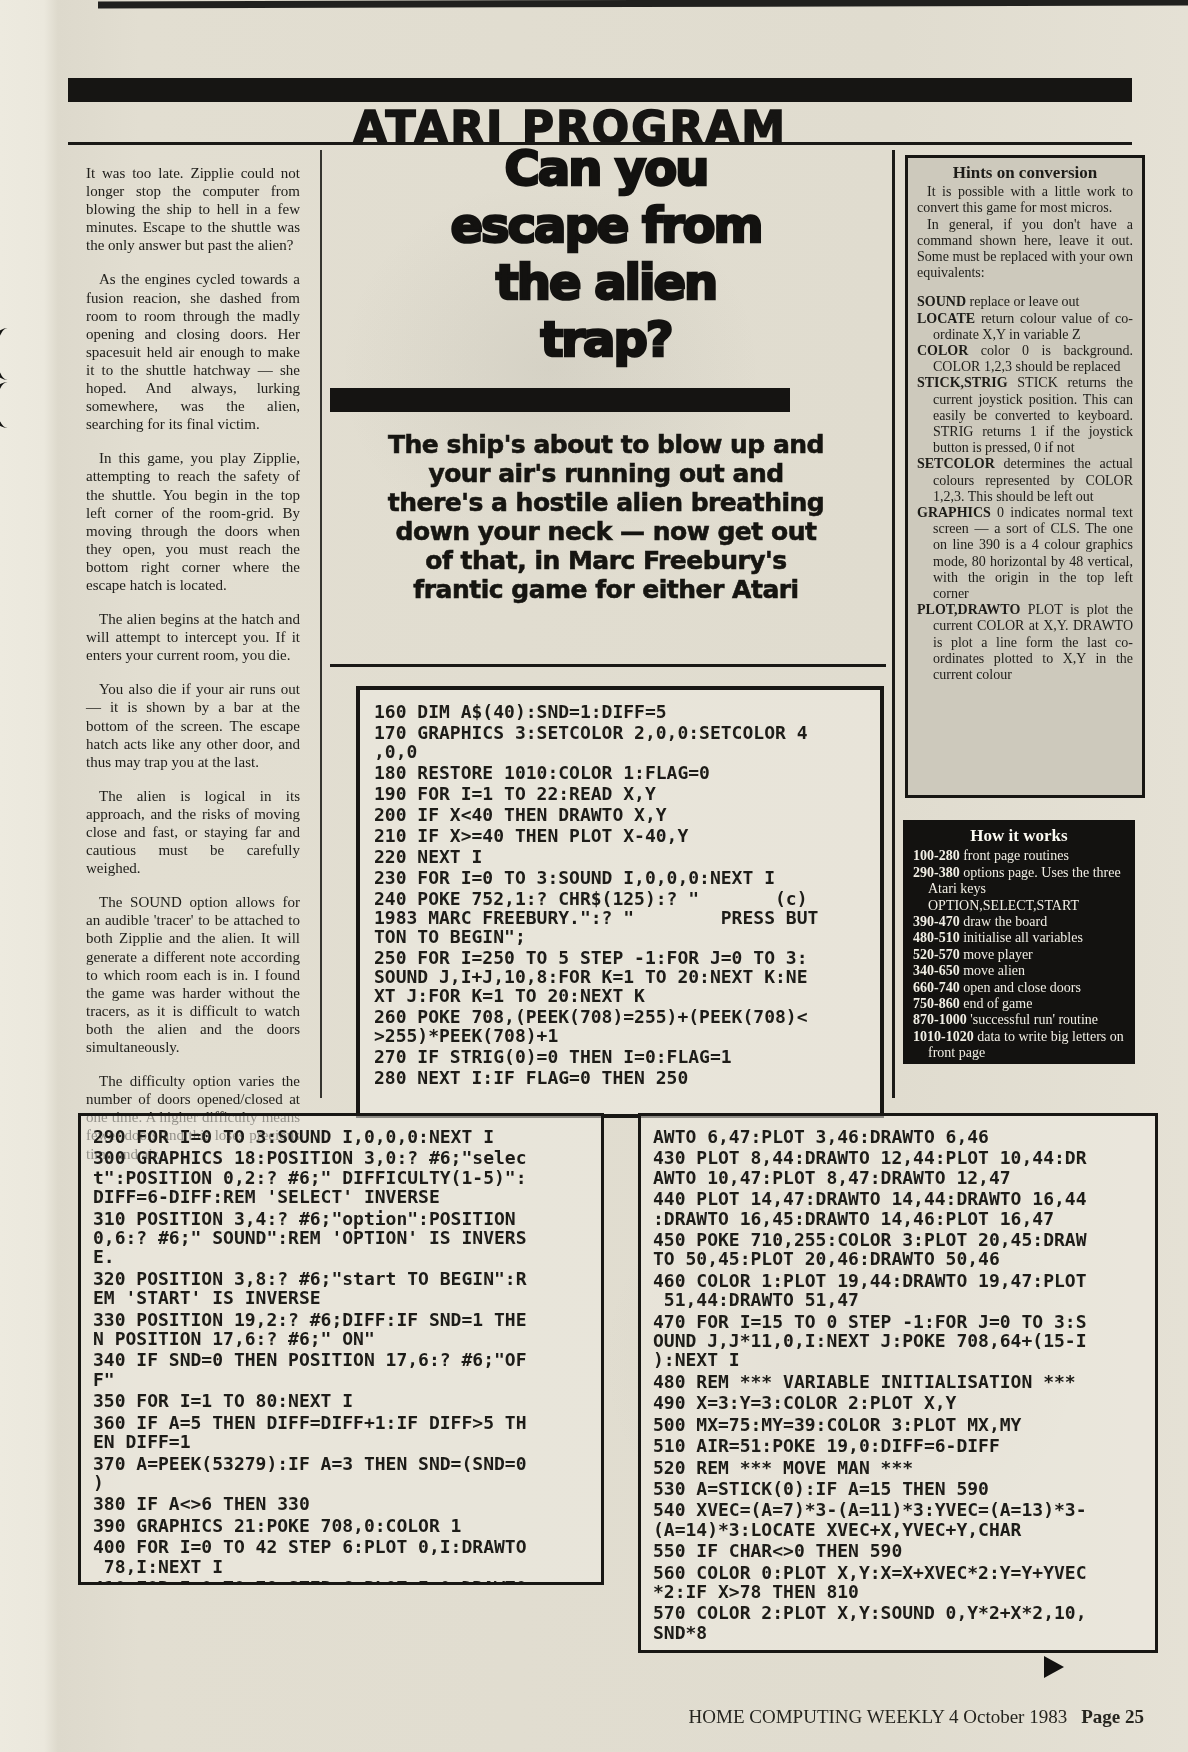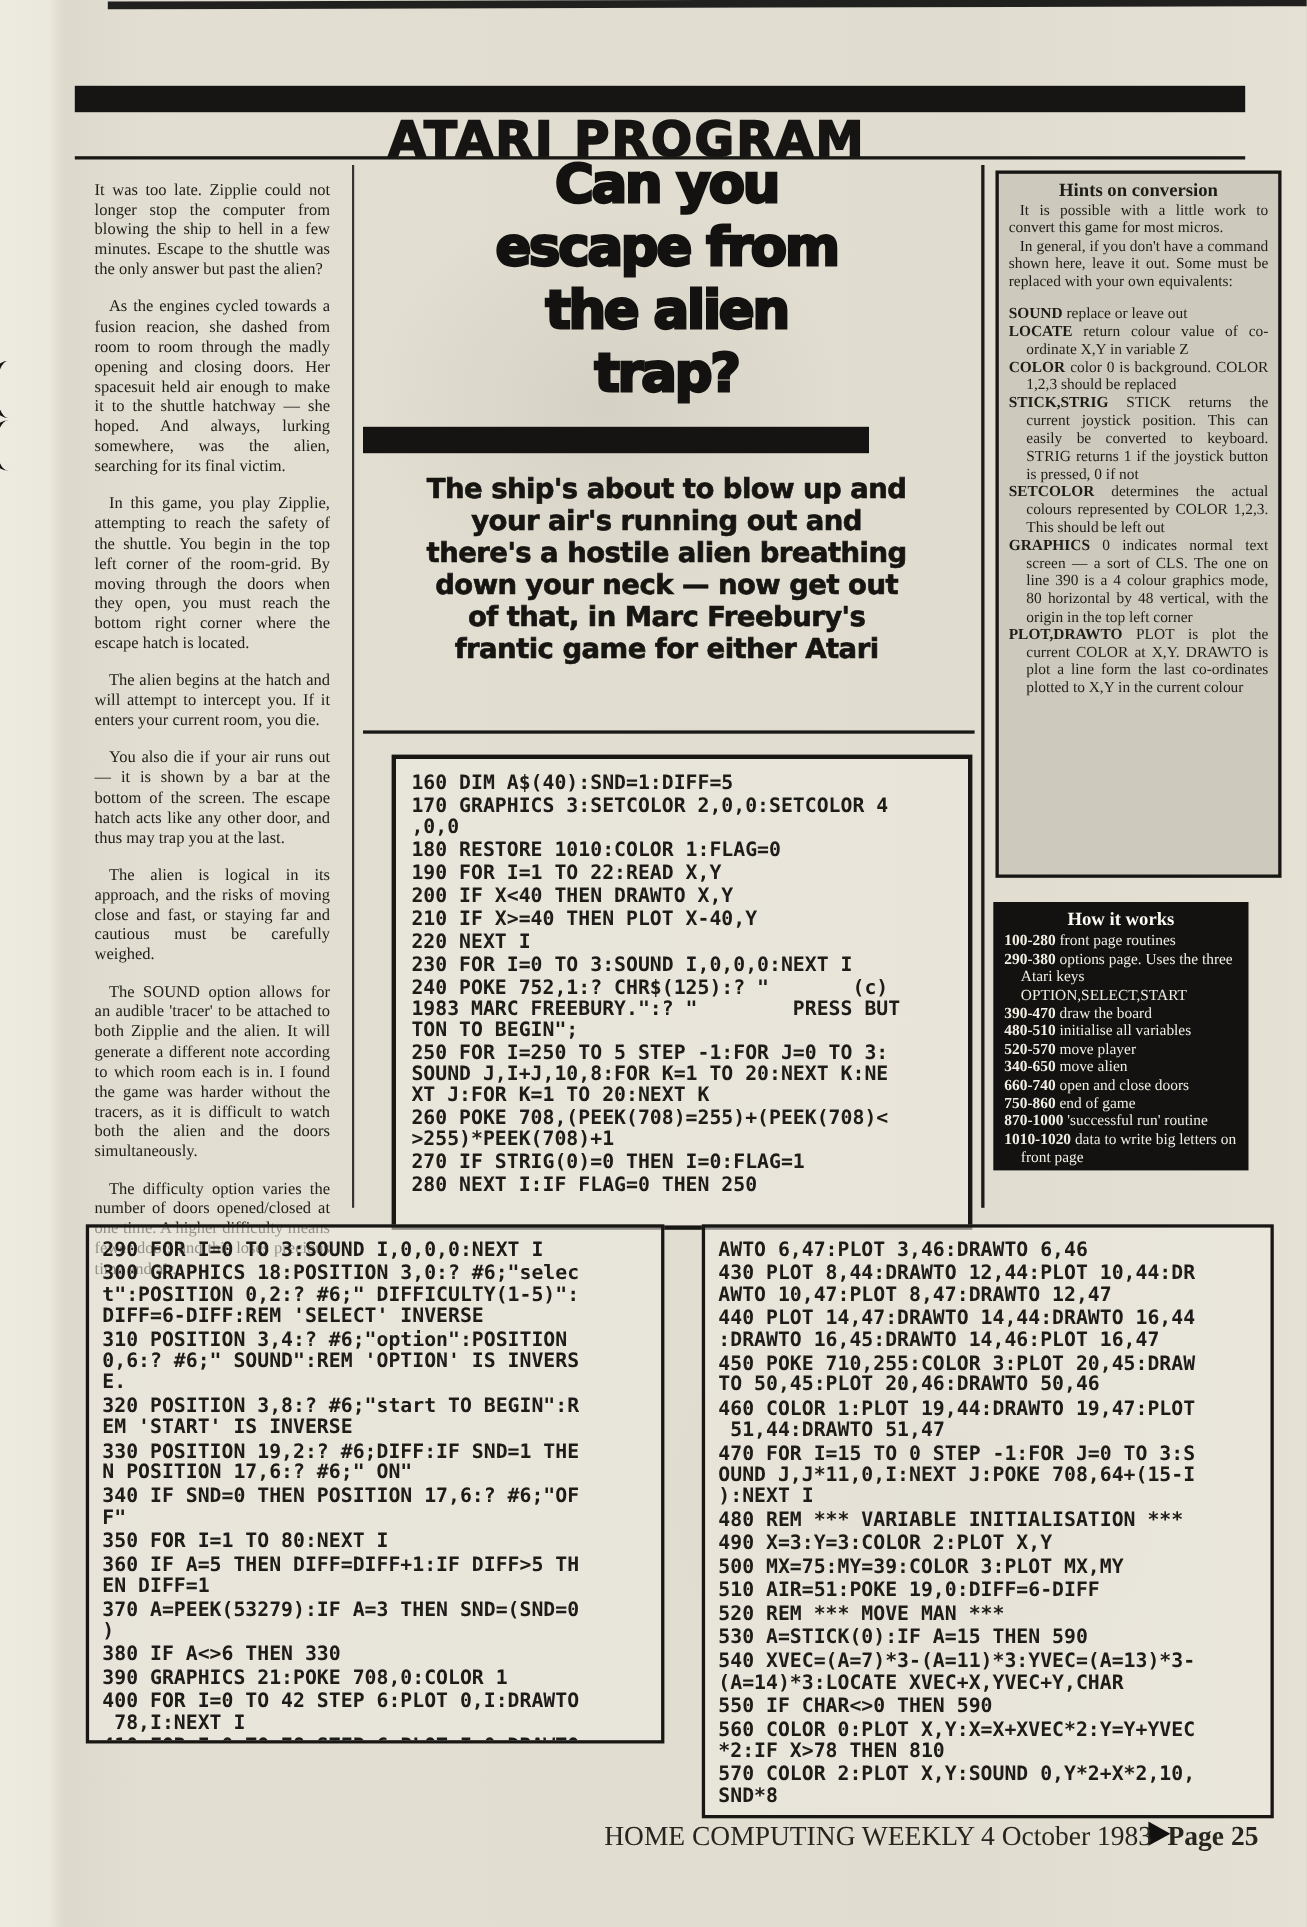--- a/index.html
+++ b/index.html
@@ -49,39 +49,39 @@
     position:absolute;background:rgba(238,235,226,0.55);border:4px solid #181714;box-sizing:border-box;
     font-family:"DejaVu Sans Mono","Liberation Mono",monospace;font-weight:700;color:#1d1c18;
     overflow:hidden;
   }
   .codebox .stmt{white-space:pre-wrap;margin:0 0 2px 0;}
   #listing1{left:356px;top:686px;width:528px;height:432px;padding:12px 14px;font-size:18px;line-height:19px;}
   #listing2{left:78px;top:1113px;width:526px;height:472px;padding:11px 12px;font-size:18px;line-height:19.4px;border-width:3px;}
   #listing3{left:638px;top:1113px;width:520px;height:540px;padding:11px 12px;font-size:18px;line-height:19.4px;border-width:3px;}
 
   .hints-box{
-    position:absolute;left:905px;top:155px;width:260px;height:643px;box-sizing:border-box;
+    position:absolute;left:905px;top:155px;width:240px;height:643px;box-sizing:border-box;
     background:#cdc9bc;border:3px solid #171613;padding:5px 9px 4px 9px;
     color:#1d1c18;font-size:14px;line-height:16.2px;overflow:hidden;
   }
   .hints-box h3{margin:2px 0 3px 0;text-align:center;font-size:17px;}
   .hints-box p.lead{margin:0;text-align:justify;text-indent:10px;}
   .hints-box p.lead:first-of-type{text-indent:10px;}
   .hints-gap{height:13px;}
   .hint-entry{margin:0;padding-left:16px;text-indent:-16px;text-align:justify;}
 
   .hiw-box{
     position:absolute;left:903px;top:820px;width:232px;height:244px;box-sizing:border-box;
     background:#131210;color:#f1eee4;padding:7px 10px;font-size:14px;line-height:16.4px;overflow:hidden;
   }
   .hiw-box h3{margin:1px 0 4px 0;text-align:center;font-size:17px;color:#fcfaf2;}
   .hiw-entry{margin:0;padding-left:15px;text-indent:-15px;}
 
   .footer{
-    position:absolute;right:44px;top:1656px;font-size:25px;color:#26251f;white-space:nowrap;
+    position:absolute;right:44px;top:1706px;font-size:19px;color:#26251f;white-space:nowrap;
   }
   .footer .pageno{font-weight:bold;margin-left:14px;}
   .next-arrow{
     position:absolute;left:1044px;top:1656px;width:0;height:0;
     border-left:20px solid #121110;border-top:11px solid transparent;border-bottom:11px solid transparent;
   }
 </style>
 </head>
 <body>
 

